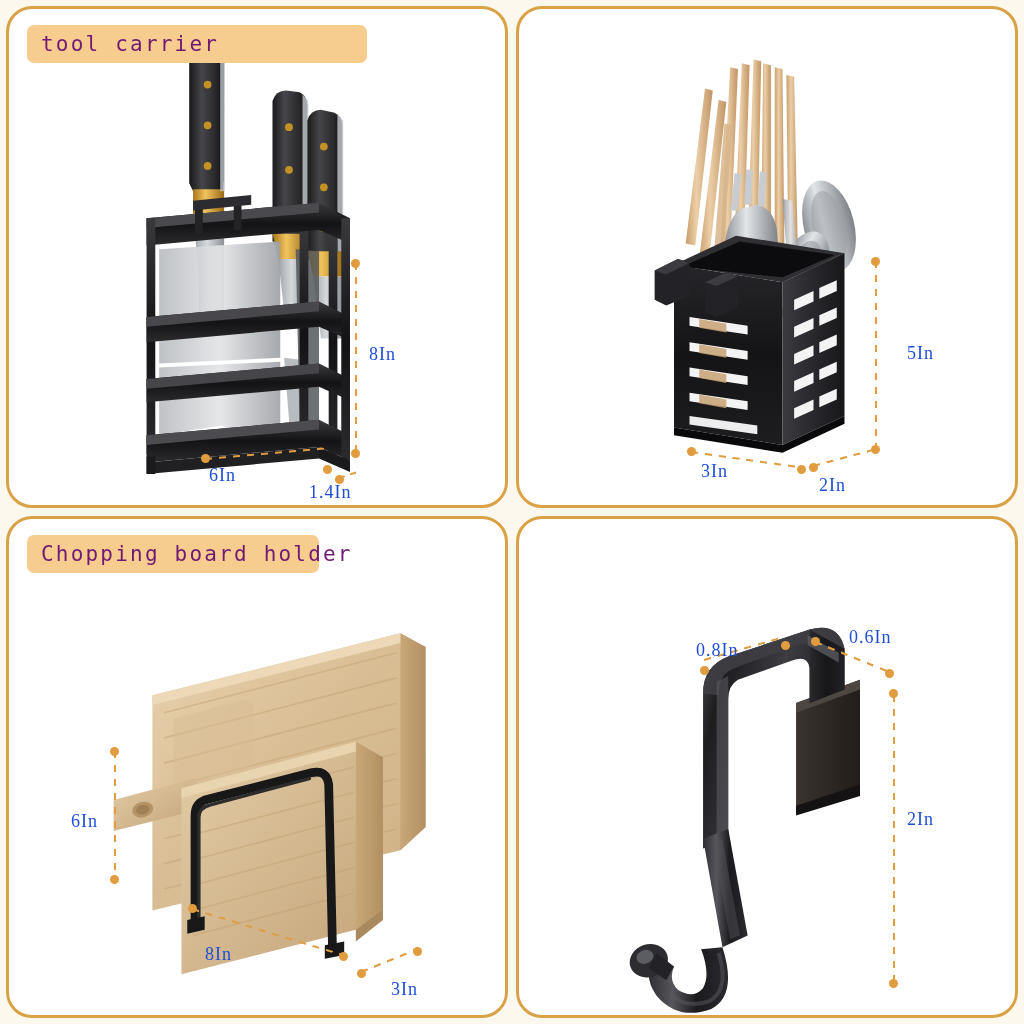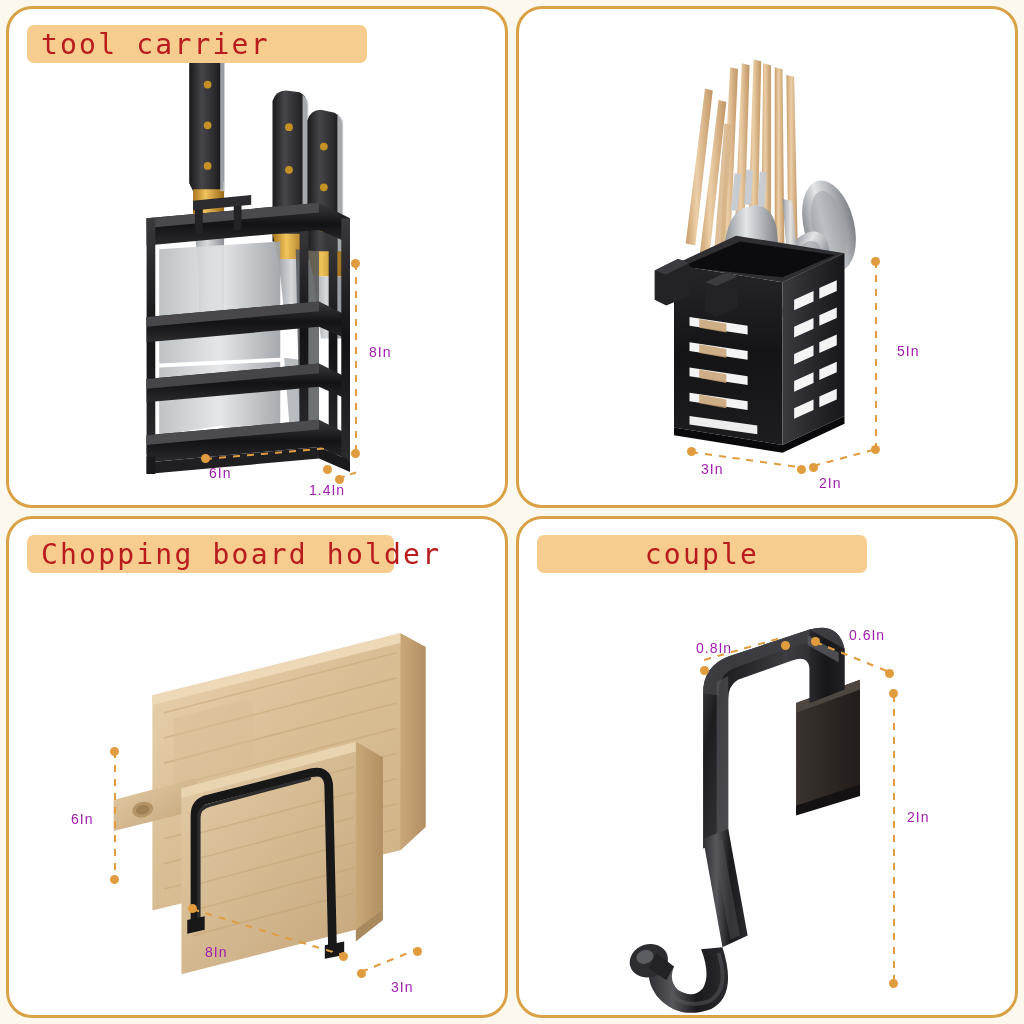--- a/index.html
+++ b/index.html
@@ -31,41 +31,41 @@
     top:16px;left:18px;
     height:38px;
     background:#f7cd8f;
     border-radius:7px;
     display:flex;align-items:center;
     padding:0 14px;
     box-sizing:border-box;
     z-index:30;
   }
   .banner span{
-    font-size:28px;
+    font-size:21px;
     letter-spacing:2.2px;
-    color:#b91c1c;
+    color:#701a75;
     white-space:nowrap;
     font-family:"DejaVu Sans Mono","Liberation Mono",monospace;
   }
   #card-tool .banner{width:340px;}
   #card-chop .banner{width:300px;}
-  #card-board .banner{width:367px;}
+  #card-board .banner{width:292px;}
   #card-couple .banner{width:330px;justify-content:center;}
 
   .stage{position:absolute;inset:0;}
   svg.art{position:absolute;inset:0;width:100%;height:100%;}
 
   .dimlabel{
     position:absolute;
-    font-size:14px;
-    color:#a21caf;
+    font-size:18px;
+    color:#1d4ed8;
     letter-spacing:1px;
     white-space:nowrap;
-    font-family:Liberation Sans, sans-serif;
+    font-family:Liberation Serif, serif;
     z-index:22;
   }
   .dot{
     position:absolute;width:9px;height:9px;border-radius:50%;
     background:#e09c3e;z-index:21;
   }
   .dashline{
     position:absolute;z-index:20;
   }
 </style>
@@ -291,21 +291,21 @@
           <path d="M310 400 L328 392 L328 403 L310 411 Z"></path>
         </g>
 
         <path d="M160 432 L272 450 L336 420 L336 428 L272 458 L160 440 Z" fill="#0a0a0c"></path>
       </svg>
 
       <div class="dashline" style="left:356px;top:252px;width:2px;height:188px;
            background:repeating-linear-gradient(to bottom,#e09c3e 0 7px,transparent 7px 14px);"></div>
       <div class="dot" style="left:352px;top:248px;"></div>
       <div class="dot" style="left:352px;top:436px;"></div>
-      <div class="dimlabel" style="left:378px;top:334px;">5In</div>
+      <div class="dimlabel" style="left:388px;top:334px;">5In</div>
 
       <div class="dashline" style="left:172px;top:442px;width:112px;height:2px;
            transform:rotate(8deg);transform-origin:left center;
            background:repeating-linear-gradient(to right,#e09c3e 0 7px,transparent 7px 14px);"></div>
       <div class="dot" style="left:168px;top:438px;"></div>
       <div class="dot" style="left:278px;top:456px;"></div>
       <div class="dimlabel" style="left:182px;top:452px;">3In</div>
 
       <div class="dashline" style="left:294px;top:456px;width:62px;height:2px;
            transform:rotate(-15deg);transform-origin:left center;
@@ -396,23 +396,20 @@
       <div class="dashline" style="left:352px;top:452px;width:58px;height:2px;
            transform:rotate(-22deg);transform-origin:left center;
            background:repeating-linear-gradient(to right,#e09c3e 0 7px,transparent 7px 14px);"></div>
       <div class="dot" style="left:348px;top:450px;"></div>
       <div class="dot" style="left:404px;top:428px;"></div>
       <div class="dimlabel" style="left:382px;top:460px;">3In</div>
     </div>
   </div>
 
   <div class="card" id="card-couple">
-    <div class="banner">
-      <span>couple</span>
-    </div>
 
     <div class="stage">
       <svg class="art" viewBox="0 0 512 512">
         <defs>
           <linearGradient id="hookTop" x1="0" y1="0" x2="1" y2="0.4">
             <stop offset="0" stop-color="#4a4a4e"></stop>
             <stop offset=".2" stop-color="#1d1d20"></stop>
             <stop offset=".55" stop-color="#3c3c41"></stop>
             <stop offset="1" stop-color="#151518"></stop>
           </linearGradient>

